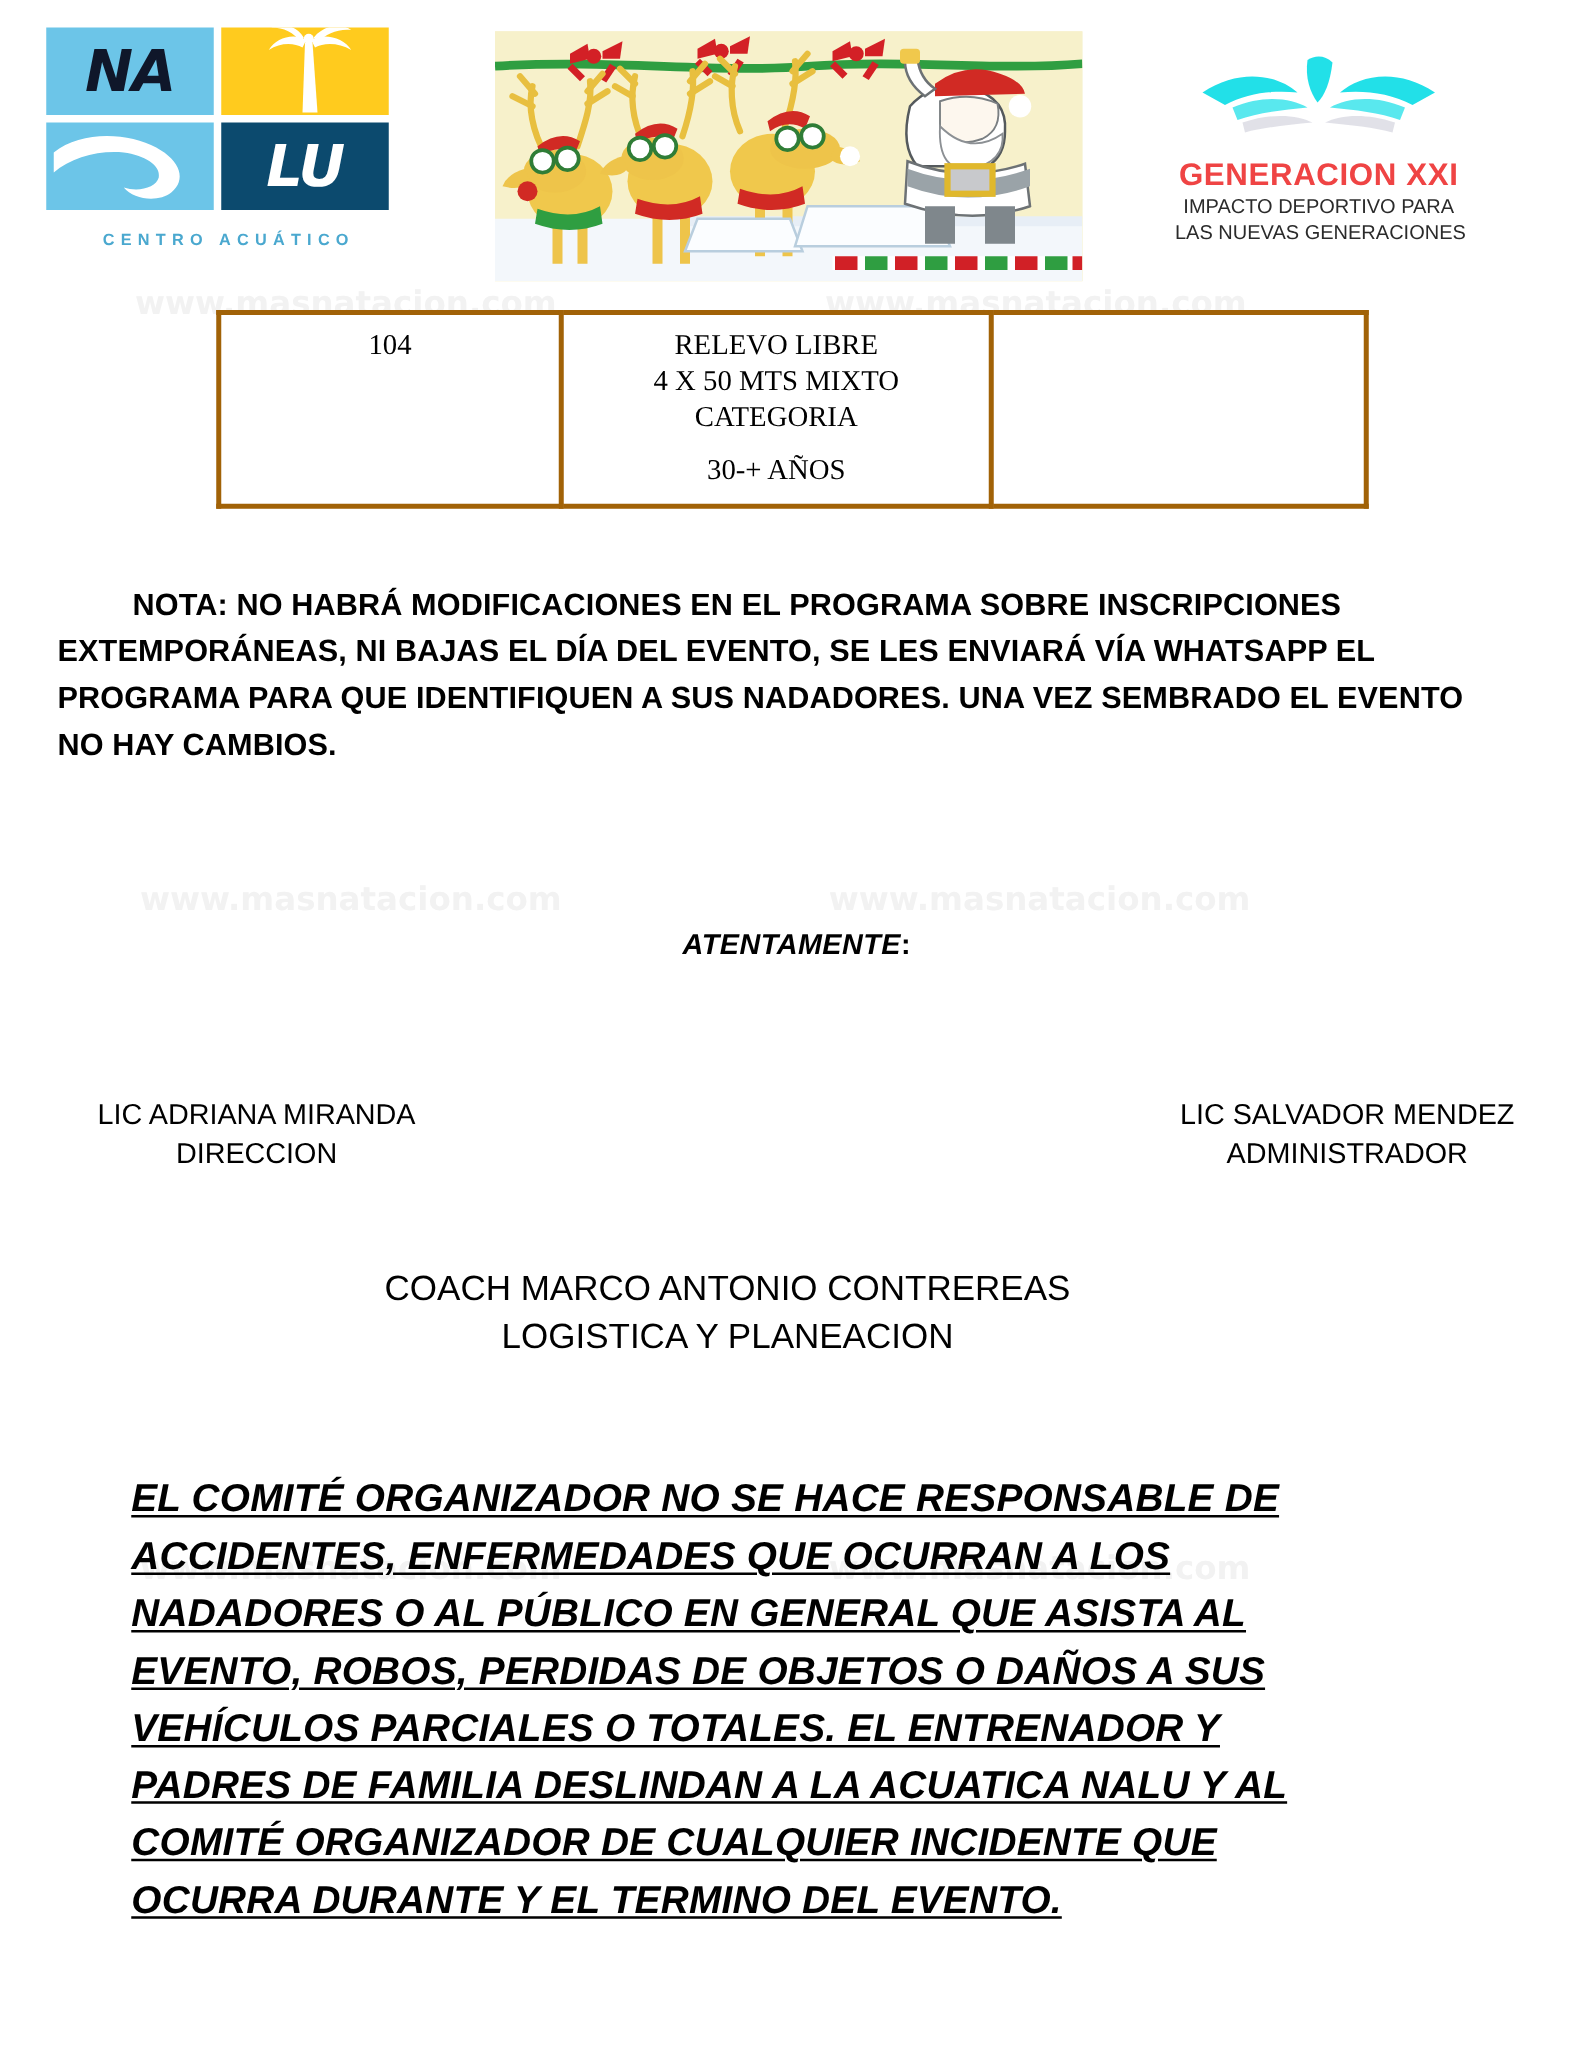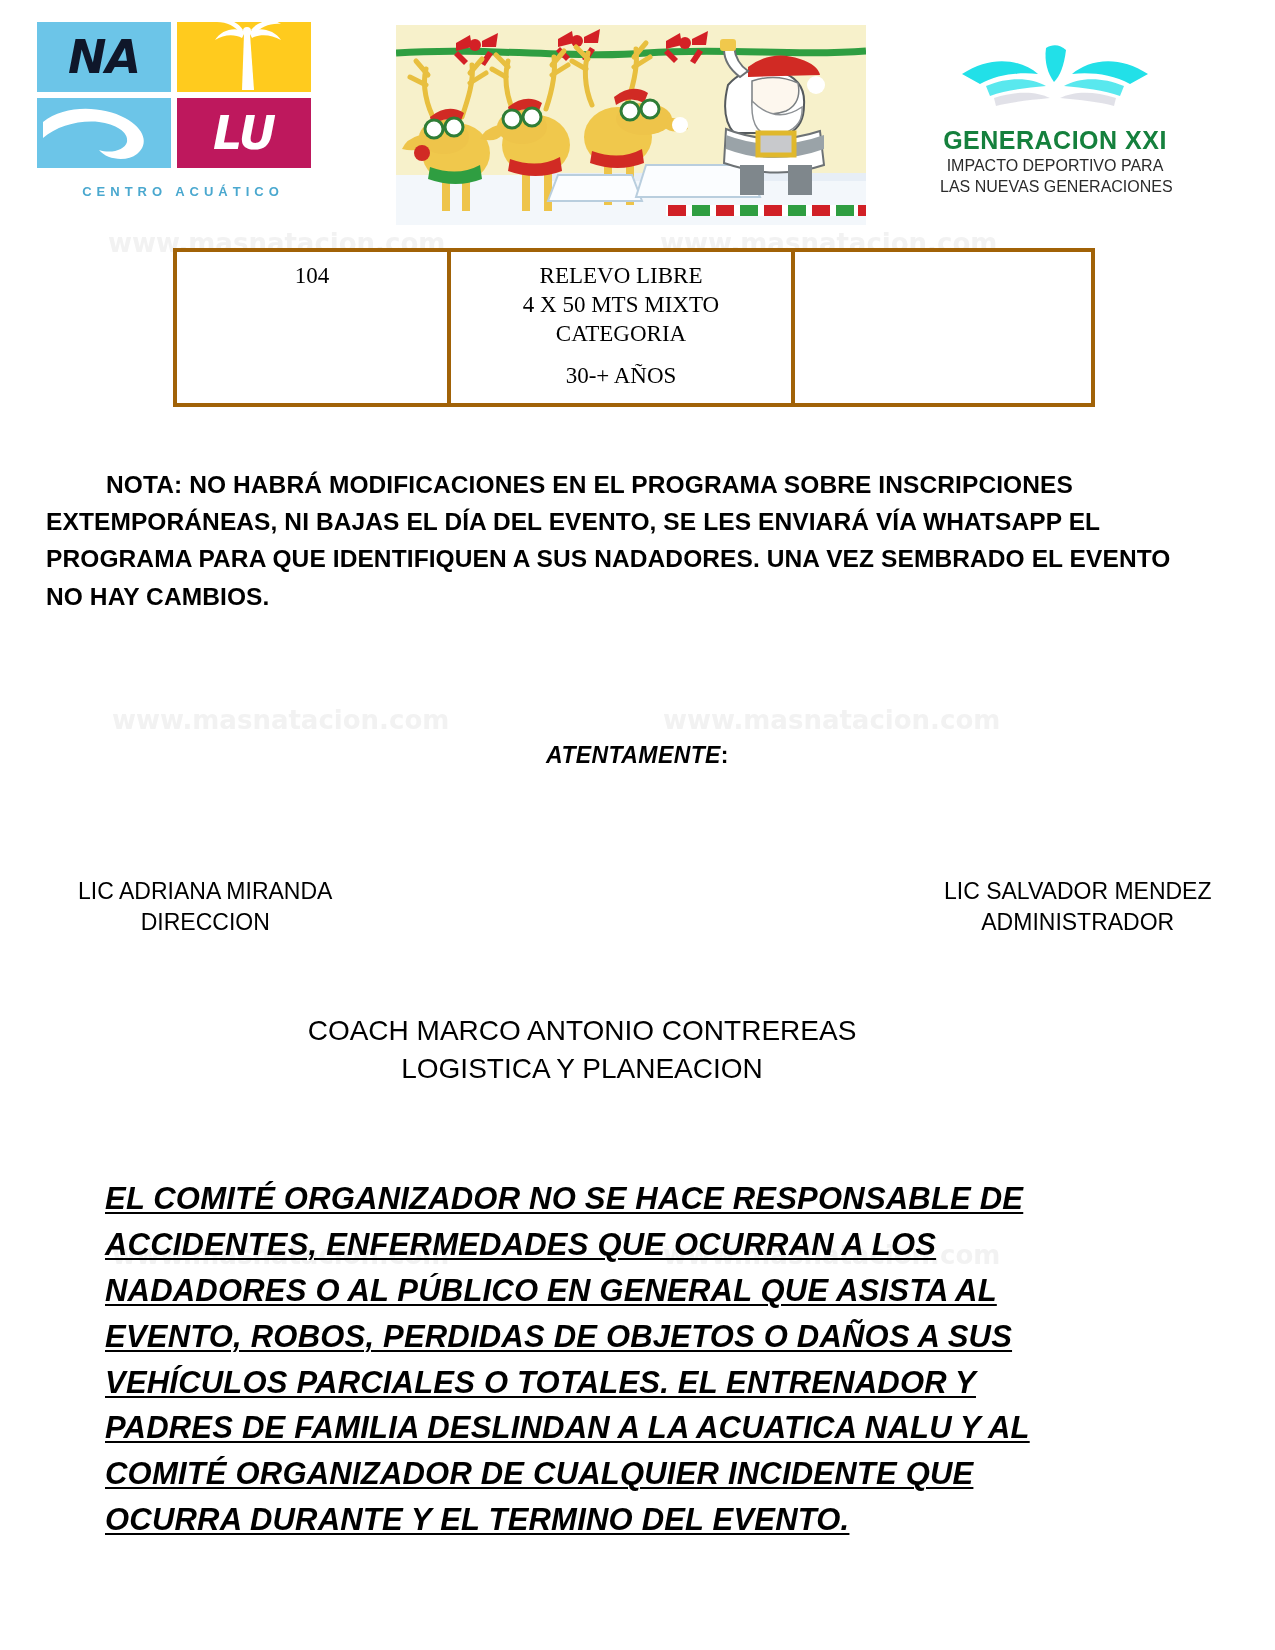--- a/index.html
+++ b/index.html
@@ -38,21 +38,21 @@
   }
   .nalu-q {
     position: absolute;
     width: 134px;
     height: 70px;
     overflow: hidden;
   }
   .nalu-q.tl { left: 0; top: 0; background: #6cc5e8; }
   .nalu-q.tr { left: 140px; top: 0; background: #ffcb1e; }
   .nalu-q.bl { left: 0; top: 76px; background: #6cc5e8; }
-  .nalu-q.br { left: 140px; top: 76px; background: #be185d; }
+  .nalu-q.br { left: 140px; top: 76px; background: #0c4a6e; }
   .nalu-letter {
     position: absolute;
     left: 0; top: 0;
     width: 134px; height: 70px;
     line-height: 70px;
     text-align: center;
     font-family: "DejaVu Sans", sans-serif;
     font-weight: bold;
     font-style: italic;
     font-size: 46px;
@@ -103,21 +103,21 @@
     width: 230px;
     height: 190px;
     text-align: center;
   }
   .gen-bird { width: 210px; height: 90px; margin: 0 auto; display:block; }
   .gen-title {
     font-family: "Liberation Sans", sans-serif;
     font-weight: bold;
     font-size: 25px;
     letter-spacing: 0.5px;
-    color: #15803d;
+    color: #ef4444;
     margin-top: -4px;
   }
   .gen-line {
     font-family: "Liberation Sans", sans-serif;
     font-size: 16px;
     color: #2b2b2b;
     letter-spacing: 0px;
     line-height: 1.32;
     white-space: nowrap;
   }

